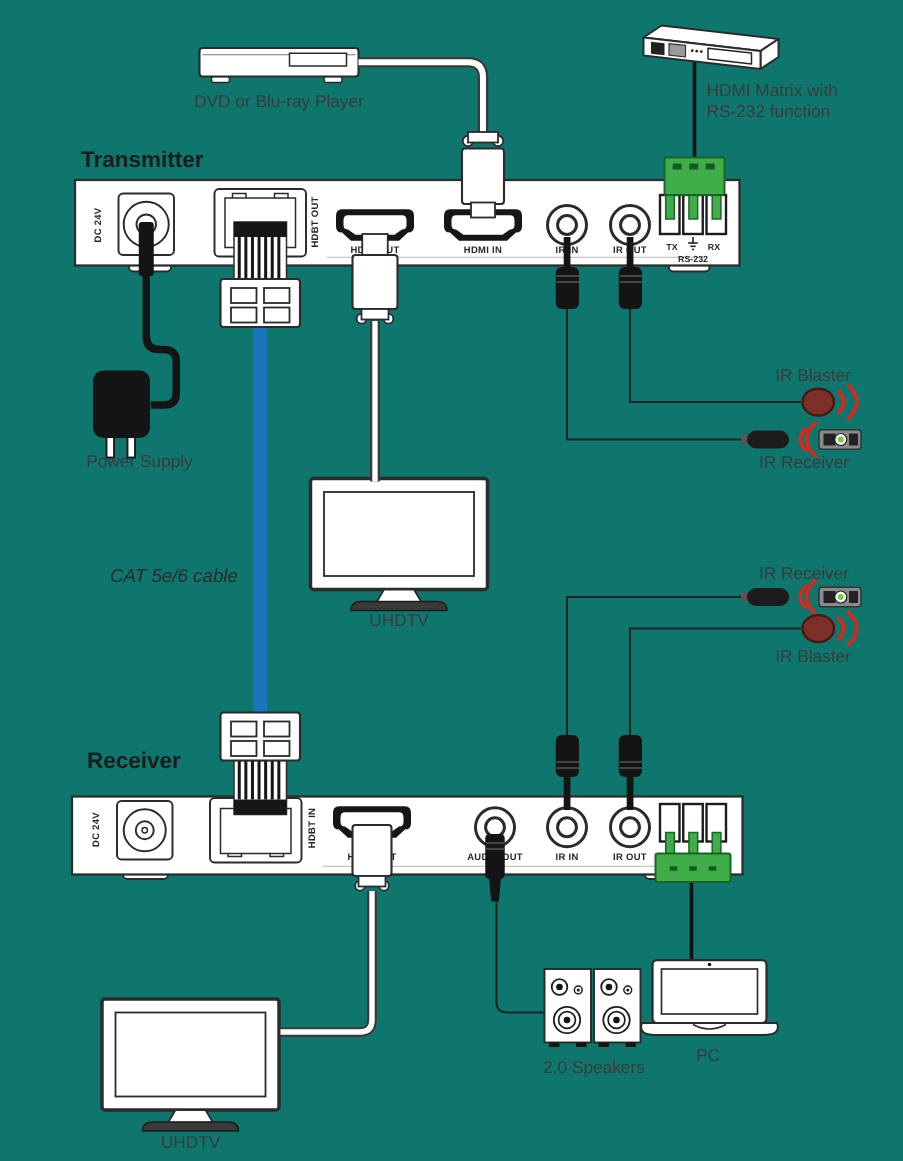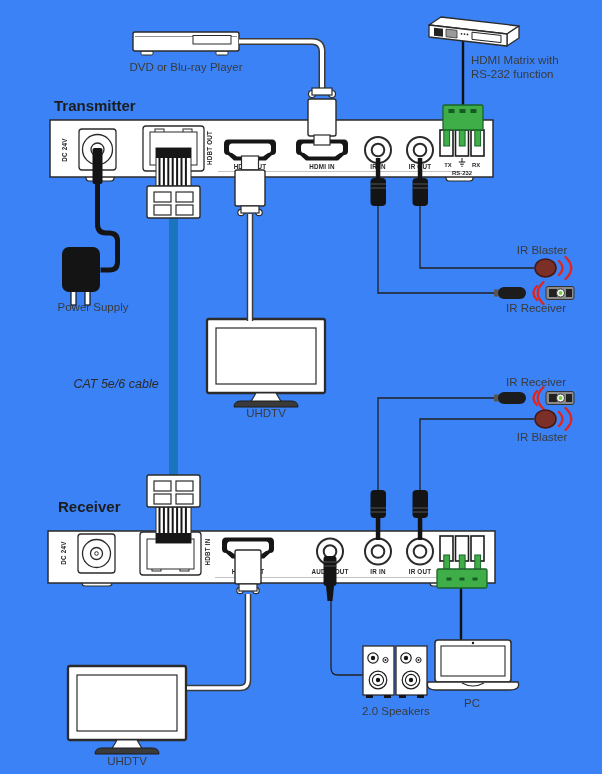--- a/index.html
+++ b/index.html
@@ -1,16 +1,16 @@
 <!DOCTYPE html>
 <html><head>
 <meta charset="utf-8">
 <style>
   html,body{margin:0;padding:0;background:#fff;}
-  .stage{position:relative;width:602px;height:774px;background:#3b82f6;overflow:hidden;
+  .stage{position:relative;width:602px;height:774px;background:#0f766e;overflow:hidden;
          font-family:"Liberation Sans", sans-serif;}
   svg{position:absolute;left:0;top:0;}
   text{fill:#2e2e2e;}
   .lbl{font:11.5px "Liberation Sans", sans-serif;fill:#3a3a3a;}
   .title{font:bold 15px "Liberation Sans", sans-serif;fill:#1c1c1c;}
   .port{font:bold 6.3px "Liberation Sans", sans-serif;fill:#262626;letter-spacing:.2px;}
   .rs{font:bold 5.9px "Liberation Sans", sans-serif;fill:#262626;}
   .cat{font:italic 12.5px "Liberation Sans", sans-serif;fill:#2b2b2b;}
 </style>
 </head>

